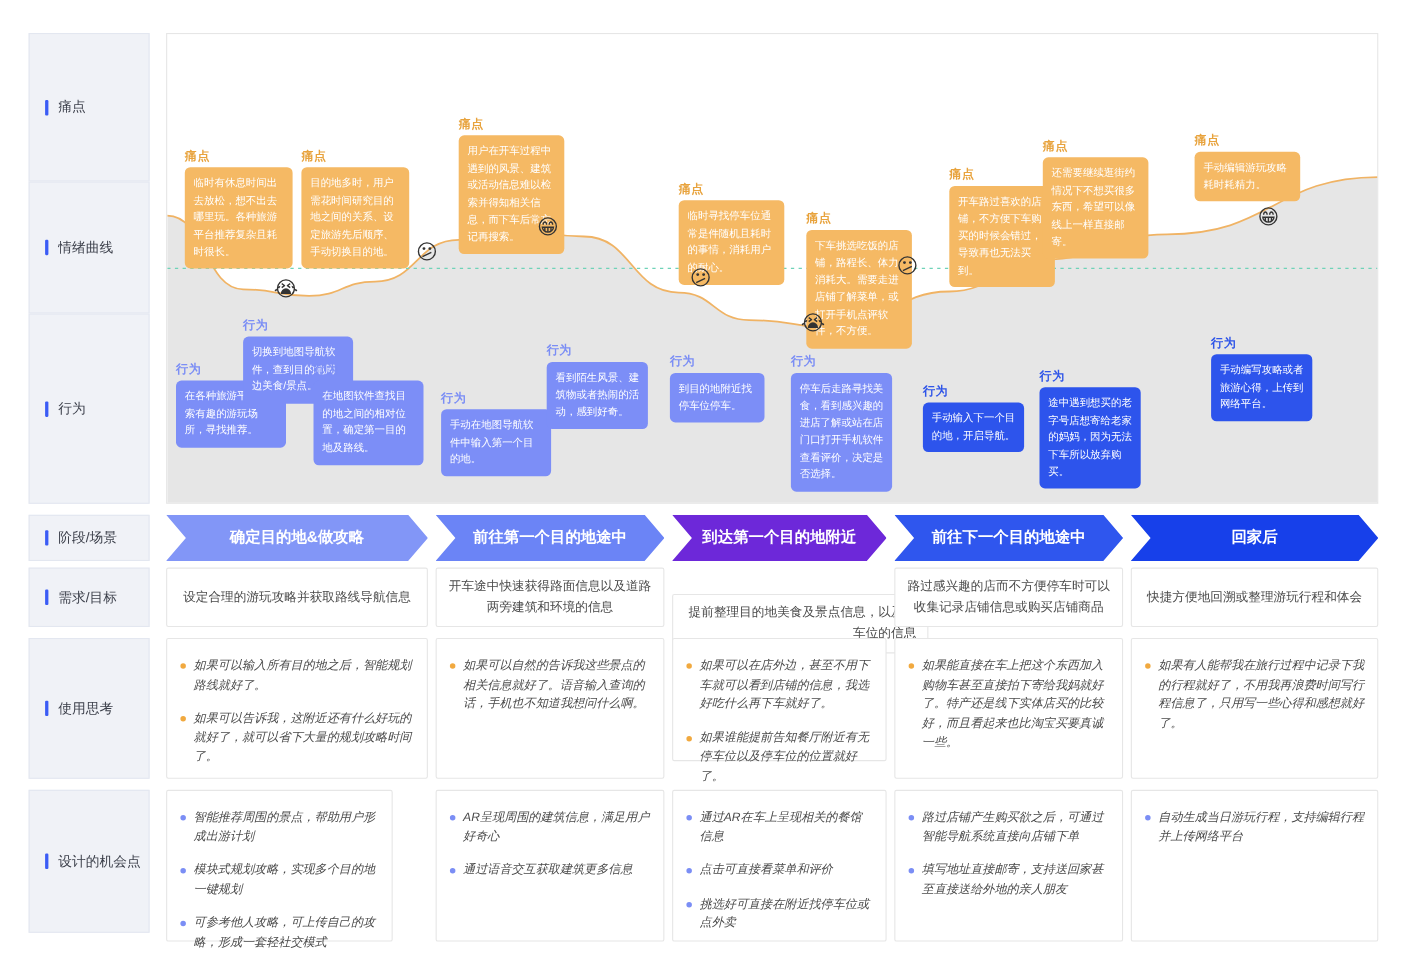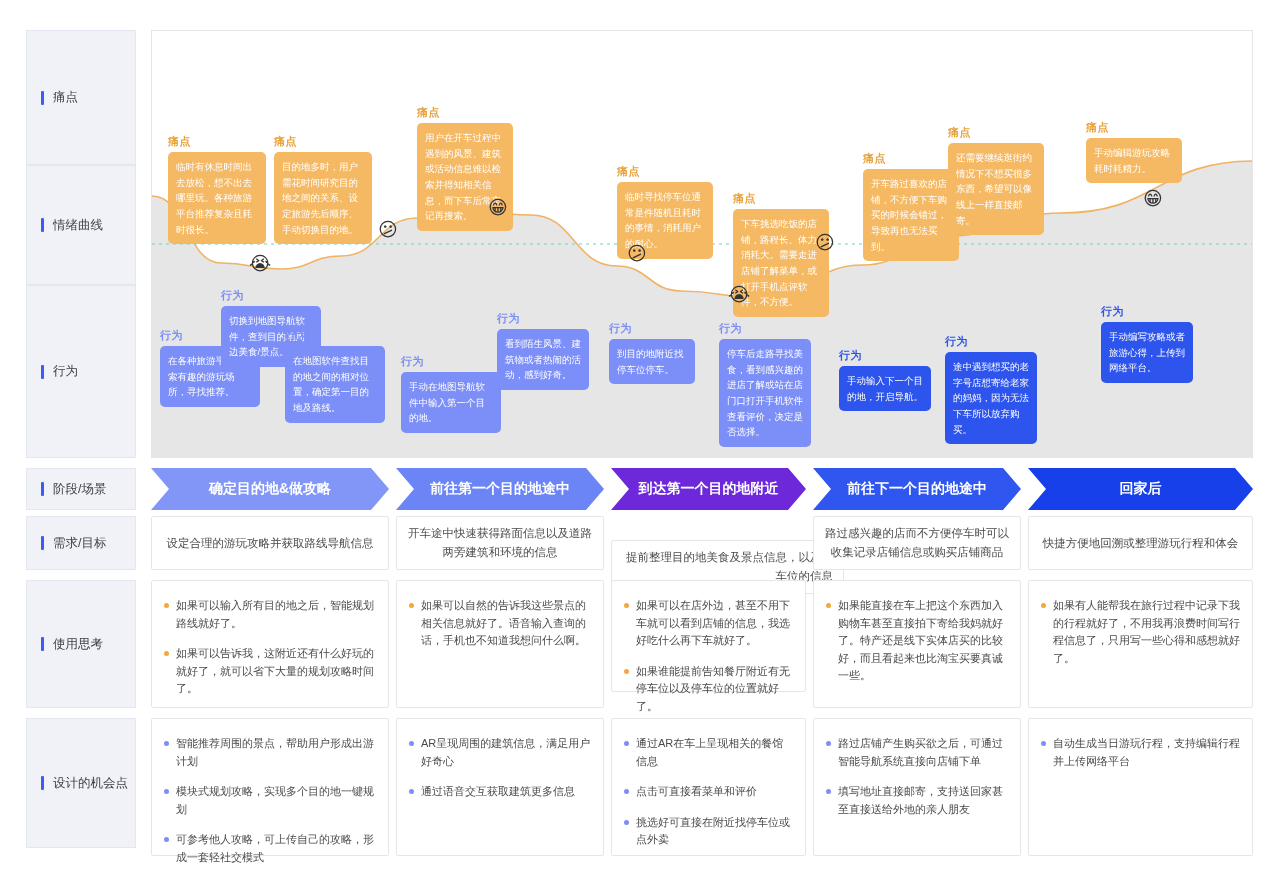--- a/index.html
+++ b/index.html
@@ -84,21 +84,21 @@
   
   .cell{
     position:absolute;
     background:#fff; border:1px solid #e6e6e6; border-radius:2px;
   }
   .cell.center{
     display:flex; align-items:center; justify-content:center;
     text-align:center; font-size:11.5px; color:#4a4a4a; line-height:1.65;
     padding:6px 10px;
   }
-  .cell.list{ padding:16px 12px 2px 12px; }
+  .cell.list{ padding:16px 12px 2px 12px;font-style:italic; }
   .cell ul{ list-style:none; }
   .cell li{
     position:relative; padding-left:12px; margin-bottom:13px;
     font-size:11px; line-height:1.6; color:#4a4a4a;
   }
   .cell li:before{
     content:""; position:absolute; left:0; top:6px;
     width:5px; height:5px; border-radius:50%;
   }
   .cell.think li:before{ background:#f1a93f; }
@@ -317,21 +317,21 @@
         <li>如果能直接在车上把这个东西加入购物车甚至直接拍下寄给我妈就好了。特产还是线下实体店买的比较好，而且看起来也比淘宝买要真诚一些。</li>
       </ul>
     </div>
     <div class="cell list think" style="left: 1028px; top: 580px; width: 225px; height: 128px;">
       <ul>
         <li>如果有人能帮我在旅行过程中记录下我的行程就好了，不用我再浪费时间写行程信息了，只用写一些心得和感想就好了。</li>
       </ul>
     </div>
   </div>
 <div id="opp-row">
-    <div class="cell list opp" style="left: 151px; top: 718px; width: 238px; height: 138px;">
+    <div class="cell list opp" style="left: 151px; top: 718px; width: 206px; height: 138px;">
       <ul>
         <li>智能推荐周围的景点，帮助用户形成出游计划</li>
         <li>模块式规划攻略，实现多个目的地一键规划</li>
         <li>可参考他人攻略，可上传自己的攻略，形成一套轻社交模式</li>
       </ul>
     </div>
     <div class="cell list opp" style="left: 396px; top: 718px; width: 208px; height: 138px;">
       <ul>
         <li>AR呈现周围的建筑信息，满足用户好奇心</li>
         <li>通过语音交互获取建筑更多信息</li>

